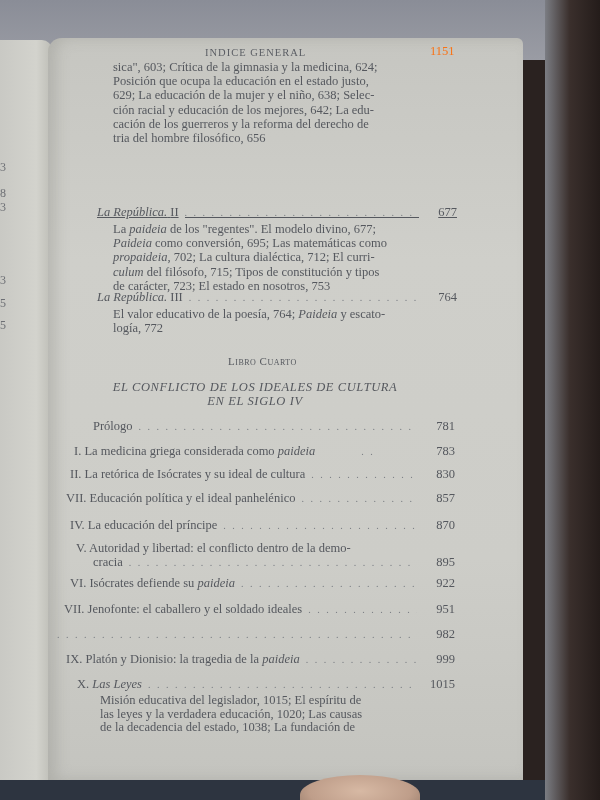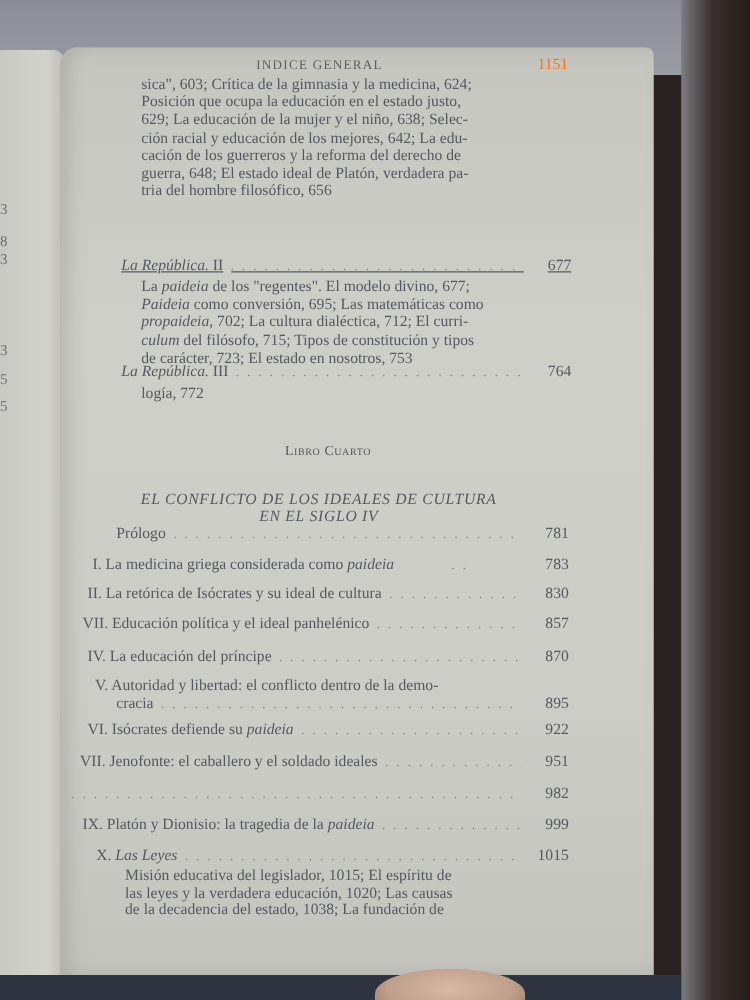--- a/index.html
+++ b/index.html
@@ -51,21 +51,21 @@
     .entry {
       position: absolute; display: flex; align-items: baseline; white-space: nowrap;
     }
     .entry .label { padding-right: 6px; }
     .entry .leader { flex: 1; overflow: hidden; color: #7a7d83; letter-spacing: 2px; font-size: 10px; }
     .entry .leader::before { content: ". . . . . . . . . . . . . . . . . . . . . . . . . . . . . . . . . . . . . . . . . . . . . . . . . . . . . . . . . . . . . . . . . . . . . . . . . . . . . . ."; }
     .entry .page-num { width: 38px; text-align: right; }
     .it { font-style: italic; }
     .libro { position: absolute; top: 354px; left: 228px; font-size: 11px; letter-spacing: 0.5px; }
     .part-title {
-      position: absolute; top: 392px; left: 110px; width: 290px; text-align: center;
+      position: absolute; top: 380px; left: 110px; width: 290px; text-align: center;
       font-style: italic; font-size: 12.5px; letter-spacing: 0.6px; line-height: 14px;
     }
   </style>
 </head>
 <body>
 
 <div class="bg-top"></div>
 <div class="bg-right"></div>
 
 <div class="prev-page">
@@ -84,21 +84,20 @@
 
   <div class="running-head">INDICE GENERAL</div>
   <div class="folio">1151</div>
 
   <div class="para" style="top:60px;width:308px;">
     <div>sica", 603; Crítica de la gimnasia y la medicina, 624;</div>
     <div>Posición que ocupa la educación en el estado justo,</div>
     <div>629; La educación de la mujer y el niño, 638; Selec-</div>
     <div>ción racial y educación de los mejores, 642; La edu-</div>
     <div>cación de los guerreros y la reforma del derecho de</div>
-    <div>guerra, 648; El estado ideal de Platón, verdadera pa-</div>
     <div>tria del hombre filosófico, 656</div>
   </div>
 
   <div class="entry" style="top:205px;left:97px;width:360px;text-decoration:underline;">
     <span class="label"><span class="it">La República.</span> <span>II</span></span>
     <span class="leader"></span>
     <span class="page-num">677</span>
   </div>
   <div class="para" style="top:222px;width:308px;">
     <div><span>La </span><span class="it">paideia</span><span> de los "regentes". El modelo divino, 677;</span></div>
@@ -107,20 +106,21 @@
     <div><span></span><span class="it">culum</span><span> del filósofo, 715; Tipos de constitución y tipos</span></div>
     <div><span>de carácter, 723; El estado en nosotros, 753</span></div>
   </div>
 
   <div class="entry" style="top:290px;left:97px;width:360px;">
     <span class="label"><span class="it">La República.</span> <span>III</span></span>
     <span class="leader"></span>
     <span class="page-num">764</span>
   </div>
   <div class="para" style="top:307px;width:308px;">
+    <div><span>El valor educativo de la poesía, 764; </span><span class="it">Paideia</span><span> y escato-</span></div>
     <div><span>logía, 772</span></div>
   </div>
 
   <div class="libro" style="font-variant: small-caps;">Libro Cuarto</div>
   <div class="part-title">
     <div>EL CONFLICTO DE LOS IDEALES DE CULTURA</div>
     <div>EN EL SIGLO IV</div>
   </div>
 
   <div class="entry" style="top:419px;left:93px;width:362px;">

